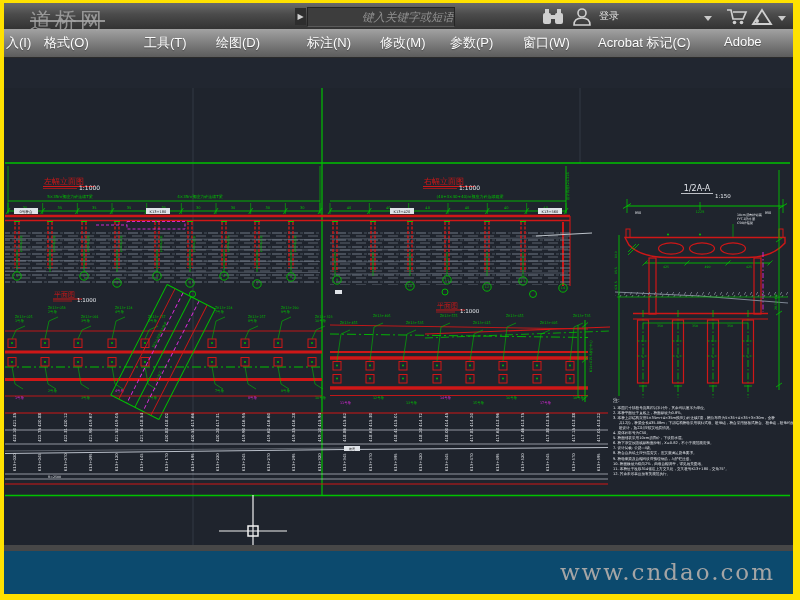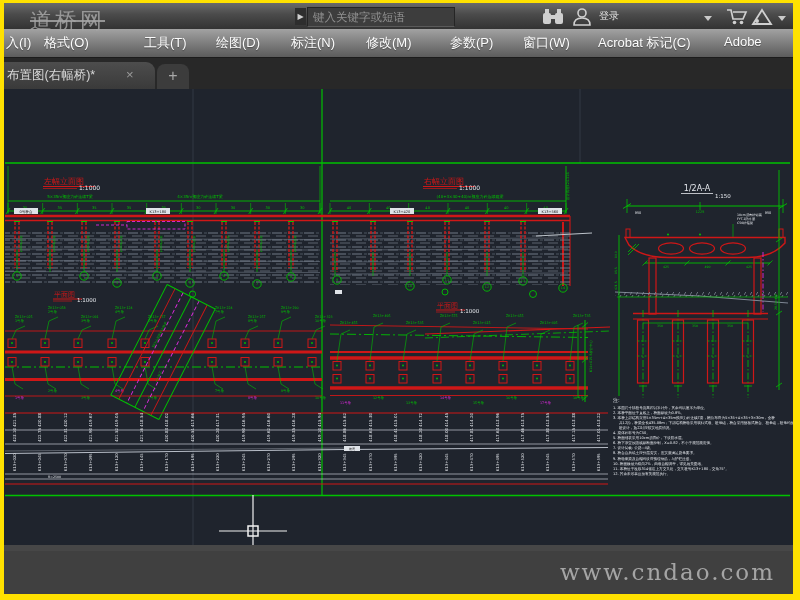--- a/index.html
+++ b/index.html
@@ -1,34 +1,34 @@
 <!DOCTYPE html>
 <html><head>
 <meta charset="utf-8">
 <style>
   html,body{margin:0;padding:0;background:#000;}
   .stage{position:relative;width:800px;height:600px;overflow:hidden;background:#212630;font-family:"Liberation Sans",sans-serif;}
   
   .titlebar{position:absolute;left:4px;top:3px;width:789px;height:26px;background:linear-gradient(#6a6a6a,#4a4a4a 45%,#333);z-index:10;}
   .doc-title{position:absolute;left:26px;top:4px;color:#fff;font-size:13.5px;white-space:nowrap;}
   .expand-btn{position:absolute;left:291px;top:5px;width:11px;height:17px;background:#2e2e2e;color:#cfcfcf;font-size:8px;line-height:17px;text-align:center;}
-  .searchbox{position:absolute;left:303px;top:4px;width:141px;height:18px;background:#3d3d3d;border:1px solid #252525;border-bottom-color:#5a5a5a;color:#909090;font-size:11.5px;line-height:18px;padding-left:5px;overflow:hidden;white-space:nowrap;}
+  .searchbox{position:absolute;left:303px;top:4px;width:141px;height:18px;background:#3d3d3d;border:1px solid #252525;border-bottom-color:#5a5a5a;color:#909090;font-style:italic;font-size:11.5px;line-height:18px;padding-left:5px;overflow:hidden;white-space:nowrap;text-align:right;}
   .tb-ico{position:absolute;top:5px;z-index:11;}
   .login{position:absolute;left:595px;top:6px;color:#e3e3e3;font-size:10px;z-index:11;}
   .caret{position:absolute;top:13px;width:0;height:0;border-left:4px solid transparent;border-right:4px solid transparent;border-top:5px solid #c9c9c9;z-index:11;}
   .menubar{position:absolute;left:4px;top:29px;width:789px;height:28px;background:linear-gradient(#a2a2a2,#7e7e7e 50%,#5c5c5c);border-bottom:1px solid #2a2a2a;z-index:10;}
   .menu-item{position:absolute;top:5px;color:#fdfdfd;font-size:13px;white-space:nowrap;text-shadow:0 1px 1px rgba(0,0,0,.35);}
   .tabbar{position:absolute;left:4px;top:57px;width:789px;height:31px;background:#282828;border-top:1px solid #1c1c1c;z-index:10;}
   .tab-active{position:absolute;left:0;top:4px;width:148px;height:27px;background:linear-gradient(#4d4d4d,#3a3a3a);border-radius:0 9px 0 0;color:#d8d8d8;font-size:12.5px;line-height:26px;padding-left:3px;white-space:nowrap;overflow:hidden;}
   .tab-close{position:absolute;left:122px;top:4px;color:#9a9a9a;font-size:13px;line-height:26px;}
   .tab-new{position:absolute;left:153px;top:6px;width:32px;height:25px;background:#3c3c3c;border-radius:8px 8px 0 0;color:#a8a8a8;font-size:16px;text-align:center;line-height:24px;}
   
   .canvas{position:absolute;left:4px;top:88px;width:789px;height:457px;background:#1f242d;z-index:1;}
   .strip-dark{position:absolute;left:4px;top:545px;width:789px;height:6px;background:#474747;z-index:10;}
-  .bottomband{position:absolute;left:4px;top:551px;width:789px;height:43px;background:#404040;z-index:10;}
+  .bottomband{position:absolute;left:4px;top:551px;width:789px;height:43px;background:#0c4a6e;z-index:10;}
   .wm-bottom{position:absolute;right:18px;top:8px;color:#a5a5a5;font-family:"DejaVu Serif",serif;font-size:23px;letter-spacing:2px;}
   .wm-top{position:absolute;left:30px;top:6px;color:rgba(165,165,165,.85);font-size:22px;letter-spacing:3px;text-decoration:line-through;z-index:30;text-align:center;}
   
   .fr{position:absolute;background:#ffe100;z-index:40;}
   .fr.t{left:0;top:0;width:800px;height:3px;}
   .fr.l{left:0;top:0;width:4px;height:600px;}
   .fr.r{left:793px;top:0;width:7px;height:600px;}
   .fr.b{left:0;top:594px;width:800px;height:6px;}
   svg.cad{position:absolute;left:0;top:0;z-index:5;pointer-events:none;}
 </style>
@@ -650,33 +650,28 @@
       <circle cx="6" cy="13" r="2" fill="#d0d0d0"></circle>
     </svg>
     <div class="caret" style="left:774px"></div>
   </div>
 
   <div class="menubar">
     <div class="menu-item" style="left:2px">入(I)</div>
     <div class="menu-item" style="left:40px">格式(O)</div>
     <div class="menu-item" style="left:140px">工具(T)</div>
     <div class="menu-item" style="left:212px">绘图(D)</div>
-    <div class="menu-item" style="left:287px">标注(N)</div>
-    <div class="menu-item" style="left:362px">修改(M)</div>
+    <div class="menu-item" style="left:303px">标注(N)</div>
+    <div class="menu-item" style="left:376px">修改(M)</div>
     <div class="menu-item" style="left:446px">参数(P)</div>
     <div class="menu-item" style="left:519px">窗口(W)</div>
     <div class="menu-item" style="left:594px">Acrobat 标记(C)</div>
     <div class="menu-item" style="left:720px">Adobe</div>
   </div>
 
-  <div class="tabbar">
-    <div class="tab-active">布置图(右幅桥)*</div>
-    <div class="tab-close">×</div>
-    <div class="tab-new">+</div>
-  </div>
 
   <div class="strip-dark"></div>
   <div class="bottomband">
     <div class="wm-bottom">www.cndao.com</div>
   </div>
   <div class="wm-top">道桥网</div>
 
   <div class="fr t"></div>
   <div class="fr l"></div>
   <div class="fr r"></div>

